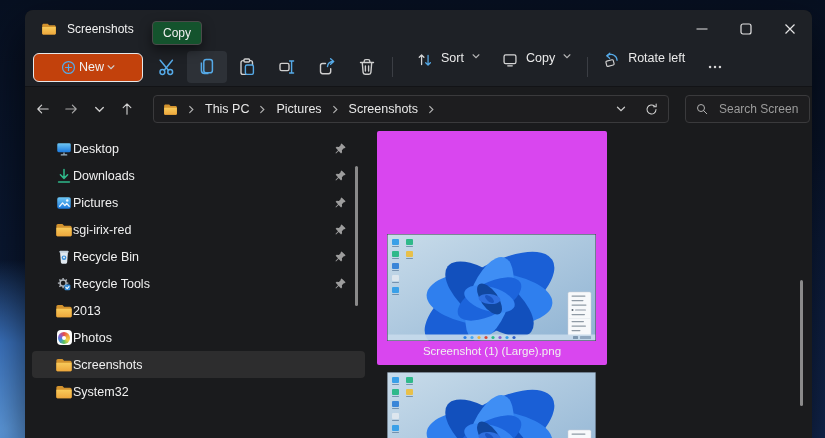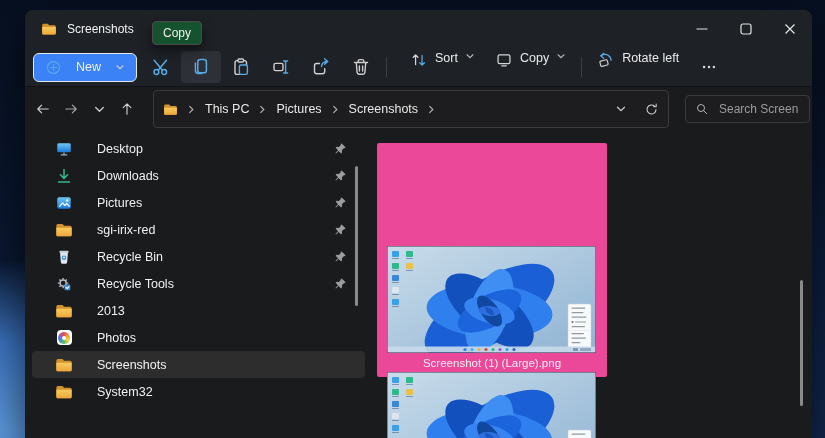--- a/index.html
+++ b/index.html
@@ -30,77 +30,77 @@
   
   .tooltip{
     position:absolute;left:127px;top:11px;z-index:30;
     background:#14532d;border:1px solid #4a4a4a;border-radius:4px;
     color:#f0f0f0;font-size:12px;padding:4px 10px;
     box-shadow:0 5px 12px rgba(0,0,0,.5);
   }
   
   .commandbar{height:38px;display:flex;align-items:center;padding:0 8px;}
   .new-btn{
-    display:flex;align-items:center;gap:14px;
-    background:#3b82f6;border:1.5px solid #e6e8ea;border-radius:6px;
-    height:29px;padding:0 11px;color:#f2f2f2;font-size:12.5px;cursor:default;
+    display:flex;align-items:center;gap:2px;
+    background:#c2410c;border:1.5px solid #e6e8ea;border-radius:6px;
+    height:29px;padding:0 26px;color:#f2f2f2;font-size:12.5px;cursor:default;
   }
   .icon-btn{
     width:40px;height:32px;display:flex;align-items:center;justify-content:center;
     background:transparent;border:none;border-radius:4px;
   }
   .icon-btn.hovered{background:#2d3137;}
   .label-btn{
     display:flex;align-items:flex-start;gap:7px;height:32px;padding:0 10px;
     background:transparent;border:none;border-radius:4px;
     color:#eaeaea;font-size:12.5px;
   }
   .vdiv{width:1px;height:20px;background:#3b3e44;margin:0 5px;}
   .ml8{margin-left:8px}
   .ml4{margin-left:4px}
   
   .addressrow{height:44px;display:flex;align-items:center;padding:0 0 0 4px;}
   .nav-btn{width:28px;height:30px;display:flex;align-items:center;justify-content:center;background:transparent;border:none;border-radius:4px;}
   .address-field{
-    width:516px;height:38px;margin-left:12px;box-sizing:border-box;
+    width:516px;height:28px;margin-left:12px;box-sizing:border-box;
     background:#1d1d1f;border:1px solid #3a3a3c;border-radius:4px;
     display:flex;align-items:center;padding:0 9px;gap:9px;
   }
   .crumb{font-size:12.5px;color:#e8e8e8;white-space:nowrap;}
   .crumb-sep{display:flex;align-items:center;}
   .address-spacer{flex:1;}
   .search-field{
     width:125px;height:28px;margin-left:16px;box-sizing:border-box;
     background:#1d1d1f;border:1px solid #3a3a3c;border-radius:4px;
     display:flex;align-items:center;padding:0 9px;gap:8px;
   }
   .search-field input{
     flex:1;min-width:0;background:transparent;border:none;outline:none;
     font-family:inherit;font-size:12px;color:#d8d8d8;
   }
   .search-field input::placeholder{color:#9b9b9b;}
   
   .body{position:relative;height:309px;display:flex;}
   .sidebar{width:347px;position:relative;padding-top:4px;box-sizing:border-box;}
   .side-row{
-    height:27px;display:flex;align-items:center;gap:24px;
+    height:27px;display:flex;align-items:center;gap:0;
     margin:0 7px;padding-left:23px;border-radius:4px;position:relative;
   }
   .side-row.selected{background:#2d2d2e;}
   .side-row .slabel{font-size:12.5px;color:#f0f0f0;}
   .side-row .pin{position:absolute;right:18px;top:7px;}
   .sicon{width:18px;height:18px;display:flex;align-items:center;justify-content:center;}
   .photos-disc{width:15px;height:15px;border-radius:4px;background:#fdfdfd;display:flex;align-items:center;justify-content:center;}
   .photos-disc .wheel{width:12px;height:12px;border-radius:50%;
     background:conic-gradient(#e84a4a,#f0a23c,#efd44a,#58c25c,#3f8fd9,#8a5fd0,#e84a4a);position:relative;}
   .photos-disc .wheel::after{content:"";position:absolute;left:4px;top:4px;width:4px;height:4px;border-radius:50%;background:#fff;}
   .side-scrollbar{position:absolute;right:14px;top:35px;width:3px;height:140px;border-radius:2px;background:#8a8a8a;}
   
   .content{flex:1;position:relative;}
-  .file-item{position:absolute;left:5px;top:12px;width:230px;height:234px;background:#ec4899;border-radius:2px;}
+  .file-item{position:absolute;left:5px;top:0;width:230px;height:234px;background:#d946ef;border-radius:2px;}
   .file-item .thumb-svg{position:absolute;left:10px;top:103px;width:209px;height:107px;}
   .file-label{position:absolute;left:0;top:214px;width:230px;text-align:center;font-size:11.5px;color:#f0f0f0;}
   .file-item2{position:absolute;left:5px;top:241px;width:230px;height:234px;}
   .file-item2 .thumb-svg{position:absolute;left:10px;top:0;width:209px;height:107px;}
   .main-scrollbar{position:absolute;right:9px;top:149px;width:3px;height:126px;border-radius:2px;background:#8a8a8a;}
 </style>
 </head>
 <body>
 
 <div class="stage">

